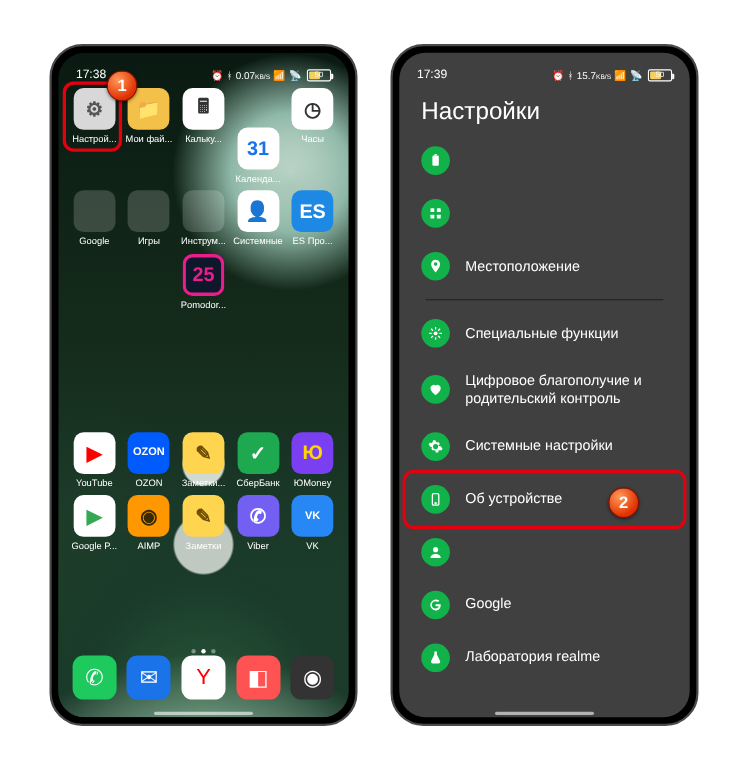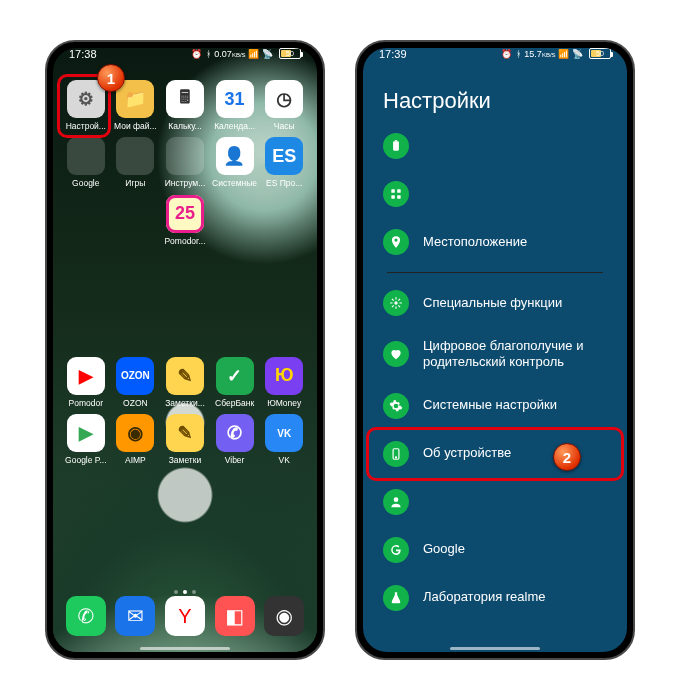--- a/index.html
+++ b/index.html
@@ -40,21 +40,21 @@
     
     content:""; position:absolute; inset:0;
     background:
       radial-gradient(circle at 50% 62%, rgba(230,235,230,0.9) 0 18px, transparent 20px),
       radial-gradient(circle at 50% 74%, rgba(220,225,220,0.85) 0 26px, transparent 28px),
       radial-gradient(circle at 80% 20%, rgba(140,180,160,0.5) 0%, transparent 12%);
   }
   
   .statusbar {
     position: relative; height: 26px;
-    display: flex; align-items: flex-start; justify-content: space-between;
+    display: flex; align-items: flex-end; justify-content: space-between;
     padding: 0 16px; font-size: 11px; font-weight: 500;
     z-index: 5;
   }
   .statusbar .right { display: flex; align-items: center; gap: 3px; font-size: 9px; }
   .sb-ic { display:inline-block; }
   .battery {
     width: 22px; height: 11px; border: 1px solid #fff; border-radius: 2px;
     position: relative; display: flex; align-items: center; justify-content: center;
     font-size: 7px; color:#fff; margin-left:2px;
   }
@@ -153,21 +153,21 @@
           </div>
           <div class="app">
             <div class="ic" style="background: rgb(243, 192, 74); color: rgb(255, 255, 255);">📁</div>
             <div class="lbl">Мои фай...</div>
           </div>
           <div class="app">
             <div class="ic" style="background: rgb(255, 255, 255); color: rgb(51, 51, 51);">🖩</div>
             <div class="lbl">Кальку...</div>
           </div>
           <div class="app">
-            <div class="ic" style="background: rgb(255, 255, 255); color: rgb(26, 115, 232);">31</div>
+            <div class="ic" style="background: rgb(255, 255, 255); color: rgb(26, 115, 232); margin-top: 36px;">31</div>
             <div class="lbl">Календа...</div>
           </div>
           <div class="app">
             <div class="ic" style="background: rgb(255, 255, 255); color: rgb(51, 51, 51);">◷</div>
             <div class="lbl">Часы</div>
           </div>
           <div class="app">
             <div class="ic folder">
               <span style="background: rgb(234, 67, 53);"></span>
               <span style="background: rgb(66, 133, 244);"></span>
@@ -198,29 +198,29 @@
             <div class="ic" style="background: rgb(255, 255, 255); color: rgb(26, 115, 232);">👤</div>
             <div class="lbl">Системные</div>
           </div>
           <div class="app">
             <div class="ic" style="background: rgb(30, 136, 229); color: rgb(255, 255, 255);">ES</div>
             <div class="lbl">ES Про...</div>
           </div>
           <div style="width: 48px; height: 58px;"></div>
           <div style="width: 48px; height: 58px;"></div>
           <div class="app">
-            <div class="ic" style="background: #fef9c3; color: rgb(233, 30, 140); box-shadow: rgb(233, 30, 140) 0px 0px 0px 3px inset;">25</div>
+            <div class="ic" style="background: #0f172a; color: rgb(233, 30, 140); box-shadow: rgb(233, 30, 140) 0px 0px 0px 3px inset;">25</div>
             <div class="lbl">Pomodor...</div>
           </div>
           <div style="width: 48px; height: 58px;"></div>
           <div style="width: 48px; height: 58px;"></div>
           <div class="hrow-gap"></div>
           <div class="app">
             <div class="ic" style="background: rgb(255, 255, 255); color: rgb(255, 0, 0);">▶</div>
-            <div class="lbl">Pomodor</div>
+            <div class="lbl">YouTube</div>
           </div>
           <div class="app">
             <div class="ic" style="background: rgb(0, 91, 255); color: rgb(255, 255, 255); font-size: 10px;">OZON</div>
             <div class="lbl">OZON</div>
           </div>
           <div class="app">
             <div class="ic" style="background: rgb(255, 213, 79); color: rgb(109, 76, 0);">✎</div>
             <div class="lbl">Заметки...</div>
           </div>
           <div class="app">
@@ -267,21 +267,21 @@
           <div class="ic" style="background: rgb(51, 51, 51); color: rgb(255, 255, 255);">◉</div>
         </div>
       <div class="homebar"></div>
 
       <div class="callout-box" style="left:4px; top:26px; width:54px; height:64px;"></div>
       <div class="callout-num" style="left:44px; top:16px;">1</div>
     </div>
   </div>
 
   <div class="phone">
-    <div class="screen" style="background:#0c4a6e;">
+    <div class="screen" style="background:#404040;">
       <div class="statusbar">
         <span>17:39</span>
         <span class="right">
           <span class="sb-ic">⏰</span>
           <span class="sb-ic">ᚼ</span>
           <span><span>15.7</span><span style="font-size:6px">KB/S</span></span>
           <span class="sb-ic">📶</span>
           <span class="sb-ic">📡</span>
           <span class="battery">
               <span class="fill"></span>

